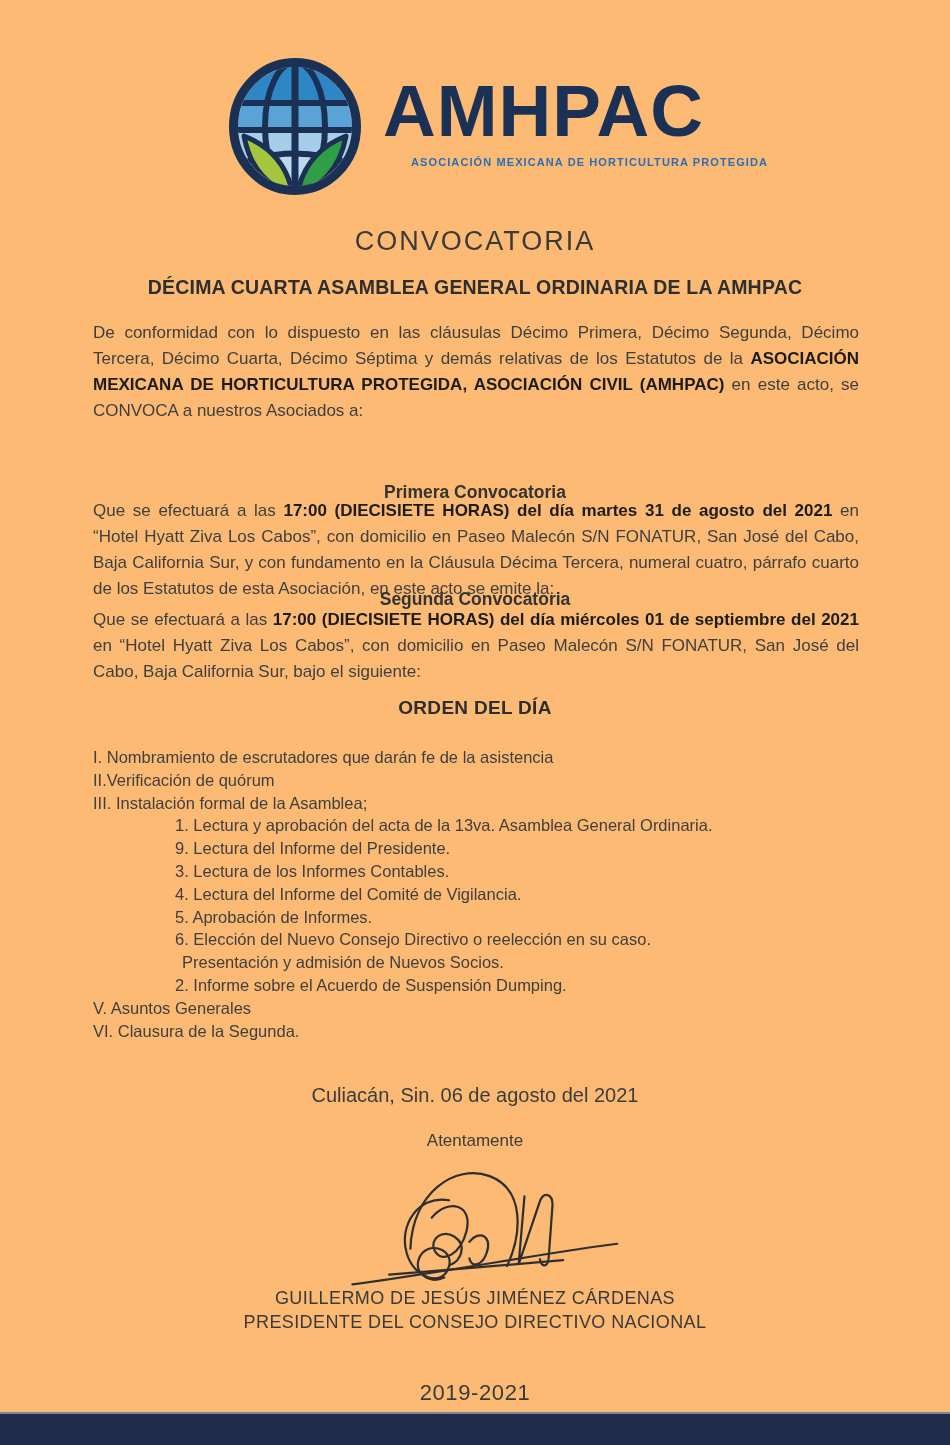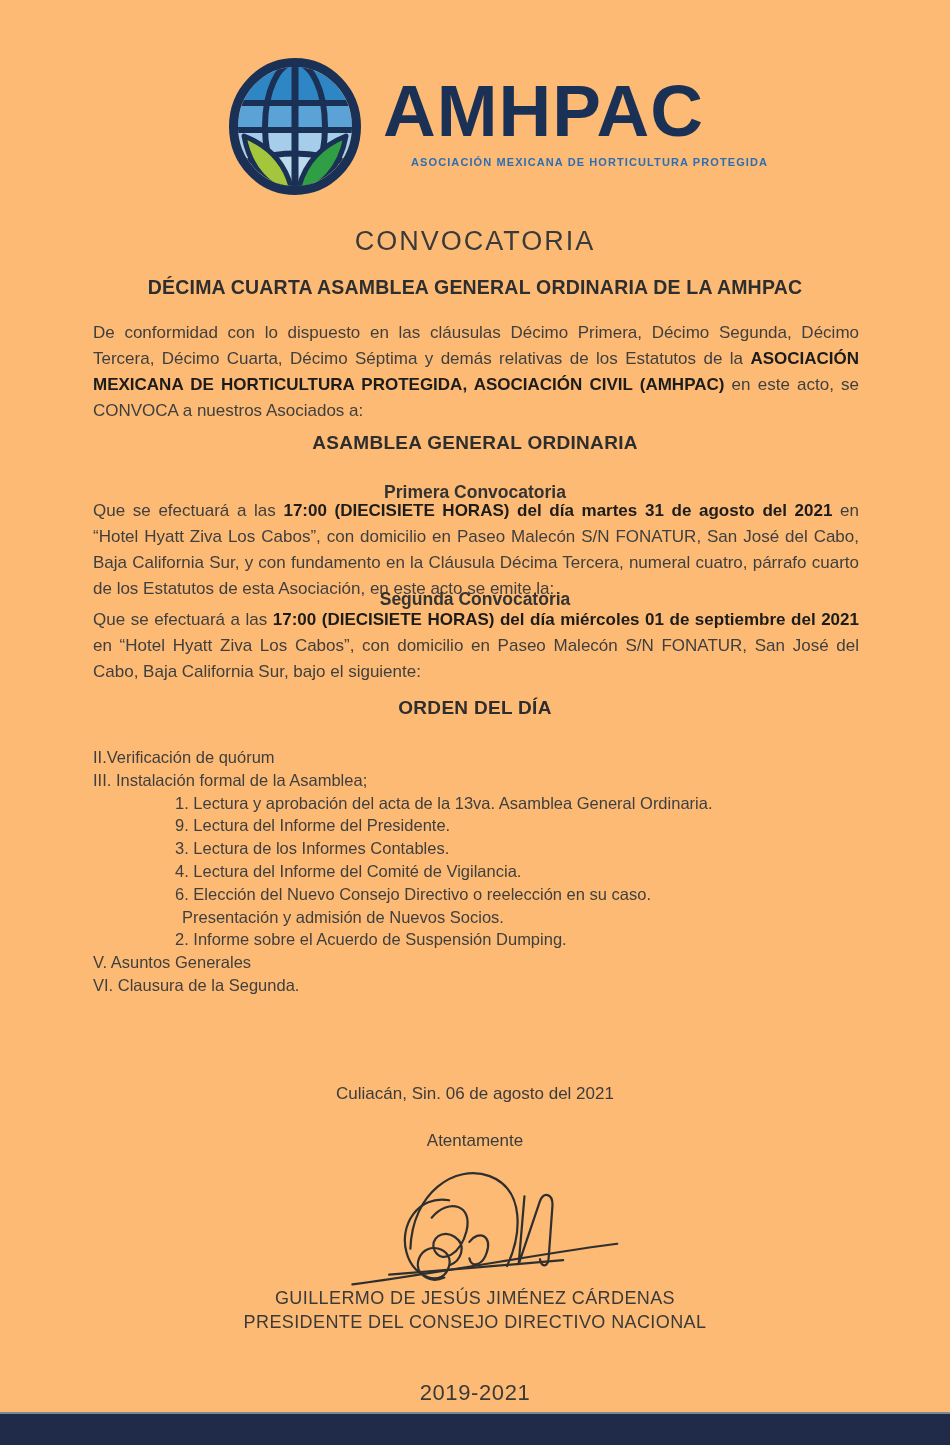--- a/index.html
+++ b/index.html
@@ -41,21 +41,21 @@
   .para b{color:#1c1c1c;font-weight:bold;}
   .p-intro{top:320px;}
   .p-first{top:498px;}
   .p-second{top:607px;}
   
   .agenda{position:absolute;left:93px;top:746px;width:790px;font-size:16.5px;color:#3f3f3f;}
   .agenda .item{line-height:22.8px;white-space:nowrap;}
   .agenda .lvl1{padding-left:82px;}
   .agenda .lvl1x{padding-left:89px;}
   
-  .dateline{top:1084px;font-size:17px;color:#3c3c3c;}
+  .dateline{top:1084px;font-size:20px;color:#3c3c3c;}
   .salutation{top:1131px;font-size:17px;color:#3c3c3c;}
   .signature{position:absolute;left:325px;top:1150px;width:310px;height:145px;}
   .sig-name{top:1288px;font-size:18px;color:#3a3a3a;letter-spacing:.4px;}
   .sig-title{top:1312px;font-size:18px;color:#3a3a3a;letter-spacing:.4px;}
   .sig-period{top:1336px;font-size:22px;color:#3a3a3a;letter-spacing:.6px;margin-top:44px;}
   
   .footer-bar{
     position:absolute;left:0;bottom:0;width:100%;height:31px;
     background:#1f2b49;border-top:2px solid #7e8798;
   }
@@ -91,37 +91,38 @@
       <div class="brand">AMHPAC</div>
       <div class="tagline">ASOCIACIÓN MEXICANA DE HORTICULTURA PROTEGIDA</div>
     </div>
   </div>
 
   <div class="centered h-convocatoria">CONVOCATORIA</div>
   <div class="centered h-title">DÉCIMA CUARTA ASAMBLEA GENERAL ORDINARIA DE LA AMHPAC</div>
 
   <div class="para p-intro"><span>De conformidad con lo dispuesto en las cláusulas Décimo Primera, Décimo Segunda, Décimo Tercera, Décimo Cuarta, Décimo Séptima y demás relativas de los Estatutos de la </span><b>ASOCIACIÓN MEXICANA DE HORTICULTURA PROTEGIDA, ASOCIACIÓN CIVIL (AMHPAC)</b><span> en este acto, se CONVOCA a nuestros Asociados a:</span></div>
 
-  <div class="centered h-section h-asamblea">ASAMBLEA GENERAL ORDINARIA</div>
 
   <div class="centered h-call h-primera">Primera Convocatoria</div>
   <div class="para p-first"><span>Que se efectuará a las </span><b>17:00 (DIECISIETE HORAS) del día martes 31 de agosto del 2021</b><span> en “Hotel Hyatt Ziva Los Cabos”, con domicilio en Paseo Malecón S/N FONATUR, San José del Cabo, Baja California Sur, y con fundamento en la Cláusula Décima Tercera, numeral cuatro, párrafo cuarto de los Estatutos de esta Asociación, en este acto se emite la:</span></div>
 
   <div class="centered h-call h-segunda">Segunda Convocatoria</div>
   <div class="para p-second"><span>Que se efectuará a las </span><b>17:00 (DIECISIETE HORAS) del día miércoles 01 de septiembre del 2021</b><span> en “Hotel Hyatt Ziva Los Cabos”, con domicilio en Paseo Malecón S/N FONATUR, San José del Cabo, Baja California Sur, bajo el siguiente:</span></div>
 
   <div class="centered h-section h-orden">ORDEN DEL DÍA</div>
 
   <div class="agenda">
+    <div class="item">I. Nombramiento de escrutadores que darán fe de la asistencia</div>
     <div class="item">II.Verificación de quórum</div>
     <div class="item">III. Instalación formal de la Asamblea;</div>
     <div class="item lvl1">1. Lectura y aprobación del acta de la 13va. Asamblea General Ordinaria.</div>
     <div class="item lvl1">9. Lectura del Informe del Presidente.</div>
     <div class="item lvl1">3. Lectura de los Informes Contables.</div>
     <div class="item lvl1">4. Lectura del Informe del Comité de Vigilancia.</div>
+    <div class="item lvl1">5. Aprobación de Informes.</div>
     <div class="item lvl1">6. Elección del Nuevo Consejo Directivo o reelección en su caso.</div>
     <div class="item lvl1x">Presentación y admisión de Nuevos Socios.</div>
     <div class="item lvl1">2. Informe sobre el Acuerdo de Suspensión Dumping.</div>
     <div class="item">V. Asuntos Generales</div>
     <div class="item">VI. Clausura de la Segunda.</div>
   </div>
 
   <div class="centered dateline">Culiacán, Sin. 06 de agosto del 2021</div>
   <div class="centered salutation">Atentamente</div>
 

